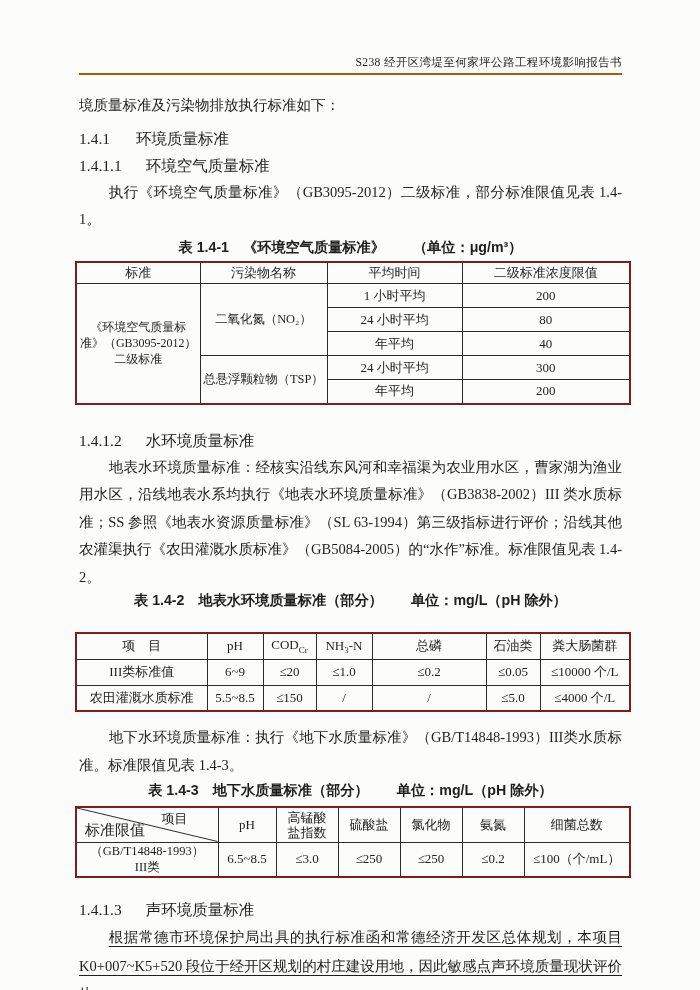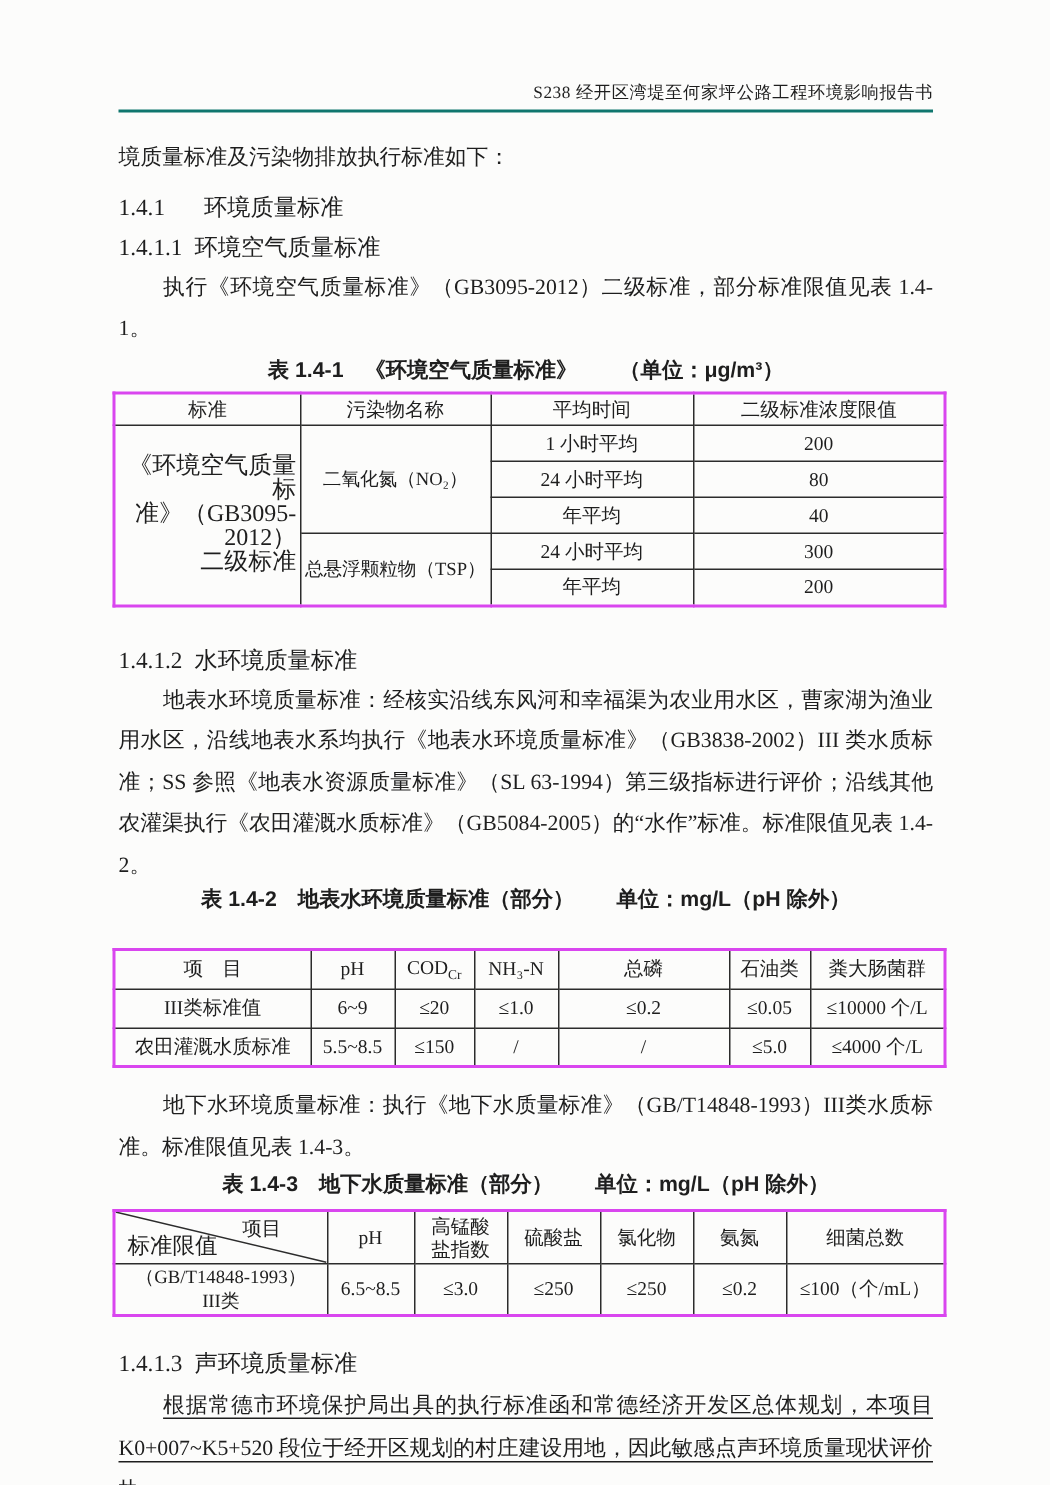--- a/index.html
+++ b/index.html
@@ -10,21 +10,21 @@
     color:#1e1e1e;
     font-family:"Liberation Serif","DejaVu Serif",serif;
     overflow:hidden;
     box-sizing:border-box;
   }
   
   .page-header {
     margin:0 78px 0 79px;
     padding-top:55px;
     padding-bottom:4px;
-    border-bottom:2px solid #0f766e;
+    border-bottom:2px solid #a16207;
     text-align:right;
     font-size:11.5px;
     letter-spacing:0.4px;
     line-height:14px;
   }
   
   .content { padding:0 78px 0 79px; }
   .para {
     font-size:14.5px;
     line-height:27.5px;
@@ -41,21 +41,21 @@
   }
   .heading {
     font-size:15.5px;
     line-height:27px;
     margin:0;
     font-weight:400;
   }
   .h141   { margin-top:5px; }
   .h1412  { margin-top:22px; }
   .h1413  { margin-top:18px; }
-  .h-title { margin-left:8px; }
+  .h-title { margin-left:24px; }
   .h-title-wide { margin-left:26px; }
   .p-air { margin-top:0; }
   .p-ground { margin-top:12px; }
   
   .tbl-caption {
     display:flex;
     justify-content:center;
     align-items:baseline;
     font-family:"Liberation Sans","DejaVu Sans",sans-serif;
     font-weight:700;
@@ -66,39 +66,39 @@
   .cap2 { margin-top:-1px; }
   .cap3 { margin-top:1px; }
   .cap-title { margin-left:14px; }
   .cap-unit  { margin-left:28px; }
   
   table {
     border-collapse:collapse;
     table-layout:fixed;
     width:554px;
     margin-left:-4px;
-    border:2px solid #d946ef;
+    border:2px solid #7f1d1d;
   }
   .tbl1 { margin-top:4px; }
   .tbl2 { margin-top:22px; }
   .tbl3 { margin-top:6px; }
   th, td {
     border:1px solid #2c2c2c;
     text-align:center;
     vertical-align:middle;
     font-weight:400;
     font-size:13px;
     padding:0 2px;
     overflow:hidden;
   }
   .tbl1 tr.hdr  { height:22px; }
   .tbl1 tr.row  { height:24px; }
   .tbl2 tr      { height:26px; }
   .tbl3 tr      { height:35px; }
-  .t1-standard  { font-size:16px;   white-space:pre-line; line-height:16px;text-align:right; }
+  .t1-standard  { font-size:12px;   white-space:pre-line; line-height:16px; }
   .t1-pollutant { font-size:12.4px; white-space:nowrap; }
   .nowrap       { white-space:nowrap; }
   .preline      { white-space:pre-line; line-height:15px; }
   .t3-item      { font-size:12.5px; white-space:pre-line; line-height:16px; }
   sub { font-size:9px; }
   
   .diag-cell { position:relative; padding:0; }
   .diag-cell svg { position:absolute; left:0; top:0; width:100%; height:100%; display:block; }
   .diag-top    { position:absolute; top:2px;    right:30px; font-size:13px; }
   .diag-bottom { position:absolute; bottom:2px; left:8px;   font-size:15px; }

